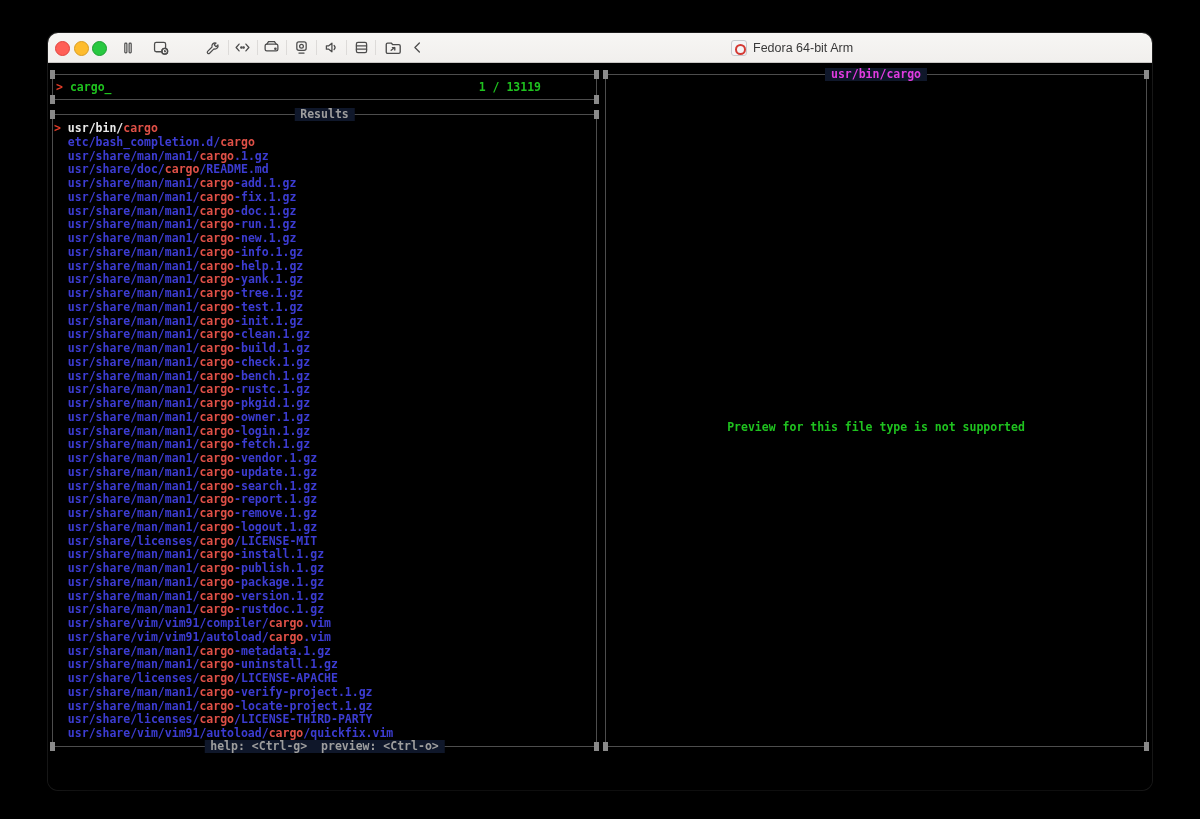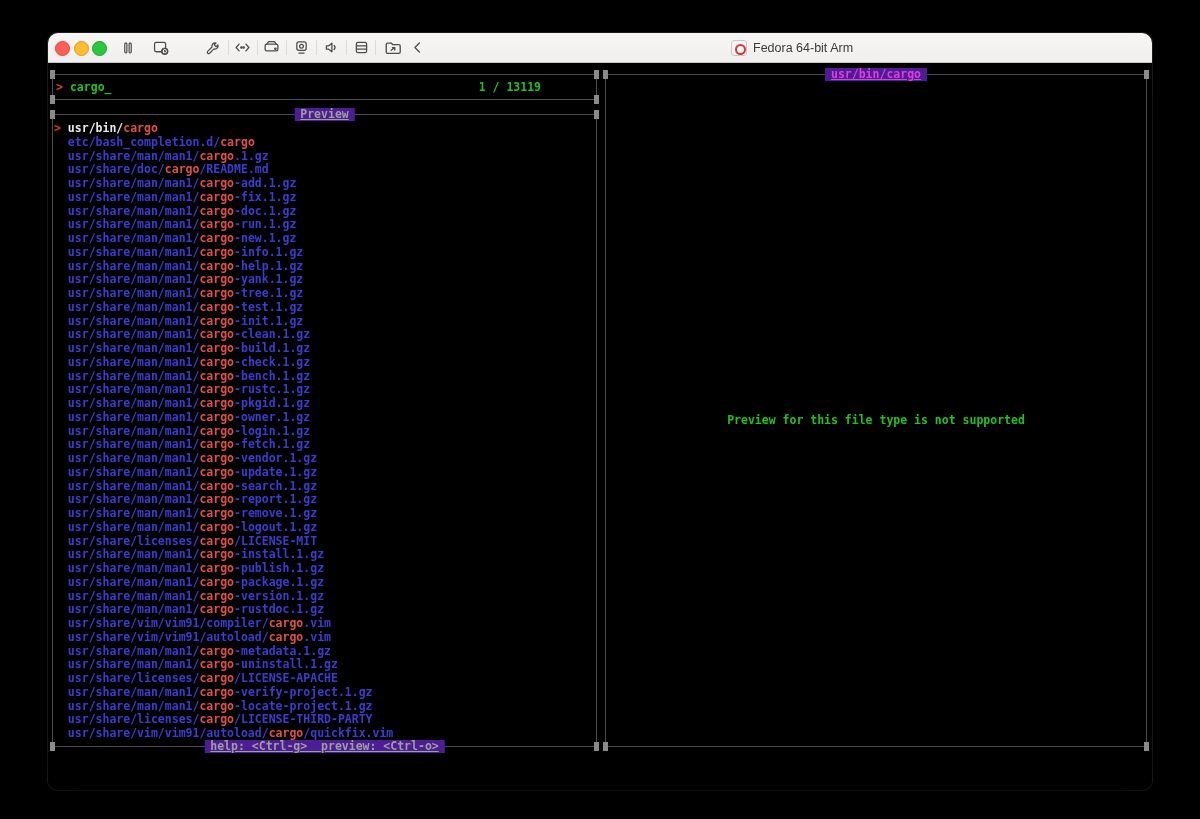--- a/index.html
+++ b/index.html
@@ -22,40 +22,40 @@
             box-sizing:border-box;position:relative;}
   .app-icon::after{content:"";position:absolute;left:3px;top:3px;width:7px;height:7px;border-radius:50%;
             border:2px solid #d43a34;}
   
   .term{position:absolute;left:0;top:30px;right:0;bottom:0;background:#000;
         font-family:"DejaVu Sans Mono",monospace;font-weight:700;font-size:11.5px;color:#ccc;}
   .box{position:absolute;border:1px solid var(--c-border,#4d4d4d);box-sizing:border-box;}
   .corner{position:absolute;width:5px;height:9px;background:var(--c-corner,#8a8a8a);}
   .corner.tl{left:-3px;top:-5px}.corner.tr{right:-3px;top:-5px}
   .corner.bl{left:-3px;bottom:-5px}.corner.br{right:-3px;bottom:-5px}
-  .blabel{position:absolute;left:50%;transform:translateX(-50%);background:#4c1d95;padding:0 6px;
-          white-space:pre;color:var(--c-label,#9a9a9a);line-height:13px;text-decoration:underline;}
+  .blabel{position:absolute;left:50%;transform:translateX(-50%);background:#0f172a;padding:0 6px;
+          white-space:pre;color:var(--c-label,#9a9a9a);line-height:13px;}
   .blabel.top{top:-7px}.blabel.bottom{bottom:-7px}
   .search-box{left:4px;top:11px;width:545px;height:26px;}
   .search-line{position:absolute;left:3px;top:0;height:24px;display:flex;align-items:center;white-space:pre;}
   .prompt{color:var(--c-pointer,#e23b27);}
   .query{color:var(--c-green,#1fc21f);margin-left:7px;}
   .cursor{color:var(--c-green,#1fc21f);}
   .count{position:absolute;right:55px;top:0;height:24px;display:flex;align-items:center;
          color:var(--c-green,#1fc21f);white-space:pre;}
   .results-box{left:4px;top:51px;width:545px;height:633px;}
   .results-list{position:absolute;left:1px;top:7px;right:10px;white-space:pre;}
   .row{height:13.75px;line-height:13.75px;}
   .row .ptr{color:var(--c-pointer,#e23b27);}
   .row .pre,.row .post{color:var(--c-path,#3c3cd2);}
   .row .match{color:var(--c-match,#df5047);}
   .row.sel .pre,.row.sel .post{color:var(--c-sel,#e9e9e9);}
   .preview-box{left:557px;top:11px;width:542px;height:673px;}
   .preview-title{color:var(--c-magenta,#e13ce1);}
-  .preview-msg{position:absolute;left:0;right:0;top:338px;text-align:center;
+  .preview-msg{position:absolute;left:0;right:0;top:345px;text-align:center;
                color:var(--c-green,#1fc21f);white-space:pre;}
   .help-label{color:var(--c-label,#9a9a9a);}
   svg{display:block;}
 </style>
 </head>
 <body>
 
 <div class="stage">
   <div class="window">
 
@@ -156,21 +156,21 @@
           <span class="prompt">&gt;</span><span class="query">cargo</span><span class="cursor">_</span>
         </div>
         <div class="count">1 / 13119</div>
       <div class="corner tl"></div>
           <div class="corner tr"></div>
           <div class="corner bl"></div>
           <div class="corner br"></div>
         </div>
 
       <div class="box results-box">
-        <span class="blabel top">Preview</span>
+        <span class="blabel top">Results</span>
         <div class="results-list"><div class="row sel"><span class="ptr">&gt; </span><span class="pre">usr/bin/</span><span class="match">cargo</span><span class="post"></span></div><div class="row"><span class="ptr">  </span><span class="pre">etc/bash_completion.d/</span><span class="match">cargo</span><span class="post"></span></div><div class="row"><span class="ptr">  </span><span class="pre">usr/share/man/man1/</span><span class="match">cargo</span><span class="post">.1.gz</span></div><div class="row"><span class="ptr">  </span><span class="pre">usr/share/doc/</span><span class="match">cargo</span><span class="post">/README.md</span></div><div class="row"><span class="ptr">  </span><span class="pre">usr/share/man/man1/</span><span class="match">cargo</span><span class="post">-add.1.gz</span></div><div class="row"><span class="ptr">  </span><span class="pre">usr/share/man/man1/</span><span class="match">cargo</span><span class="post">-fix.1.gz</span></div><div class="row"><span class="ptr">  </span><span class="pre">usr/share/man/man1/</span><span class="match">cargo</span><span class="post">-doc.1.gz</span></div><div class="row"><span class="ptr">  </span><span class="pre">usr/share/man/man1/</span><span class="match">cargo</span><span class="post">-run.1.gz</span></div><div class="row"><span class="ptr">  </span><span class="pre">usr/share/man/man1/</span><span class="match">cargo</span><span class="post">-new.1.gz</span></div><div class="row"><span class="ptr">  </span><span class="pre">usr/share/man/man1/</span><span class="match">cargo</span><span class="post">-info.1.gz</span></div><div class="row"><span class="ptr">  </span><span class="pre">usr/share/man/man1/</span><span class="match">cargo</span><span class="post">-help.1.gz</span></div><div class="row"><span class="ptr">  </span><span class="pre">usr/share/man/man1/</span><span class="match">cargo</span><span class="post">-yank.1.gz</span></div><div class="row"><span class="ptr">  </span><span class="pre">usr/share/man/man1/</span><span class="match">cargo</span><span class="post">-tree.1.gz</span></div><div class="row"><span class="ptr">  </span><span class="pre">usr/share/man/man1/</span><span class="match">cargo</span><span class="post">-test.1.gz</span></div><div class="row"><span class="ptr">  </span><span class="pre">usr/share/man/man1/</span><span class="match">cargo</span><span class="post">-init.1.gz</span></div><div class="row"><span class="ptr">  </span><span class="pre">usr/share/man/man1/</span><span class="match">cargo</span><span class="post">-clean.1.gz</span></div><div class="row"><span class="ptr">  </span><span class="pre">usr/share/man/man1/</span><span class="match">cargo</span><span class="post">-build.1.gz</span></div><div class="row"><span class="ptr">  </span><span class="pre">usr/share/man/man1/</span><span class="match">cargo</span><span class="post">-check.1.gz</span></div><div class="row"><span class="ptr">  </span><span class="pre">usr/share/man/man1/</span><span class="match">cargo</span><span class="post">-bench.1.gz</span></div><div class="row"><span class="ptr">  </span><span class="pre">usr/share/man/man1/</span><span class="match">cargo</span><span class="post">-rustc.1.gz</span></div><div class="row"><span class="ptr">  </span><span class="pre">usr/share/man/man1/</span><span class="match">cargo</span><span class="post">-pkgid.1.gz</span></div><div class="row"><span class="ptr">  </span><span class="pre">usr/share/man/man1/</span><span class="match">cargo</span><span class="post">-owner.1.gz</span></div><div class="row"><span class="ptr">  </span><span class="pre">usr/share/man/man1/</span><span class="match">cargo</span><span class="post">-login.1.gz</span></div><div class="row"><span class="ptr">  </span><span class="pre">usr/share/man/man1/</span><span class="match">cargo</span><span class="post">-fetch.1.gz</span></div><div class="row"><span class="ptr">  </span><span class="pre">usr/share/man/man1/</span><span class="match">cargo</span><span class="post">-vendor.1.gz</span></div><div class="row"><span class="ptr">  </span><span class="pre">usr/share/man/man1/</span><span class="match">cargo</span><span class="post">-update.1.gz</span></div><div class="row"><span class="ptr">  </span><span class="pre">usr/share/man/man1/</span><span class="match">cargo</span><span class="post">-search.1.gz</span></div><div class="row"><span class="ptr">  </span><span class="pre">usr/share/man/man1/</span><span class="match">cargo</span><span class="post">-report.1.gz</span></div><div class="row"><span class="ptr">  </span><span class="pre">usr/share/man/man1/</span><span class="match">cargo</span><span class="post">-remove.1.gz</span></div><div class="row"><span class="ptr">  </span><span class="pre">usr/share/man/man1/</span><span class="match">cargo</span><span class="post">-logout.1.gz</span></div><div class="row"><span class="ptr">  </span><span class="pre">usr/share/licenses/</span><span class="match">cargo</span><span class="post">/LICENSE-MIT</span></div><div class="row"><span class="ptr">  </span><span class="pre">usr/share/man/man1/</span><span class="match">cargo</span><span class="post">-install.1.gz</span></div><div class="row"><span class="ptr">  </span><span class="pre">usr/share/man/man1/</span><span class="match">cargo</span><span class="post">-publish.1.gz</span></div><div class="row"><span class="ptr">  </span><span class="pre">usr/share/man/man1/</span><span class="match">cargo</span><span class="post">-package.1.gz</span></div><div class="row"><span class="ptr">  </span><span class="pre">usr/share/man/man1/</span><span class="match">cargo</span><span class="post">-version.1.gz</span></div><div class="row"><span class="ptr">  </span><span class="pre">usr/share/man/man1/</span><span class="match">cargo</span><span class="post">-rustdoc.1.gz</span></div><div class="row"><span class="ptr">  </span><span class="pre">usr/share/vim/vim91/compiler/</span><span class="match">cargo</span><span class="post">.vim</span></div><div class="row"><span class="ptr">  </span><span class="pre">usr/share/vim/vim91/autoload/</span><span class="match">cargo</span><span class="post">.vim</span></div><div class="row"><span class="ptr">  </span><span class="pre">usr/share/man/man1/</span><span class="match">cargo</span><span class="post">-metadata.1.gz</span></div><div class="row"><span class="ptr">  </span><span class="pre">usr/share/man/man1/</span><span class="match">cargo</span><span class="post">-uninstall.1.gz</span></div><div class="row"><span class="ptr">  </span><span class="pre">usr/share/licenses/</span><span class="match">cargo</span><span class="post">/LICENSE-APACHE</span></div><div class="row"><span class="ptr">  </span><span class="pre">usr/share/man/man1/</span><span class="match">cargo</span><span class="post">-verify-project.1.gz</span></div><div class="row"><span class="ptr">  </span><span class="pre">usr/share/man/man1/</span><span class="match">cargo</span><span class="post">-locate-project.1.gz</span></div><div class="row"><span class="ptr">  </span><span class="pre">usr/share/licenses/</span><span class="match">cargo</span><span class="post">/LICENSE-THIRD-PARTY</span></div><div class="row"><span class="ptr">  </span><span class="pre">usr/share/vim/vim91/autoload/</span><span class="match">cargo</span><span class="post">/quickfix.vim</span></div></div>
         <span class="blabel bottom help-label">help: &lt;Ctrl-g&gt;  preview: &lt;Ctrl-o&gt;</span>
       <div class="corner tl"></div>
           <div class="corner tr"></div>
           <div class="corner bl"></div>
           <div class="corner br"></div>
         </div>
 
       <div class="box preview-box">
         <span class="blabel top preview-title">usr/bin/cargo</span>

